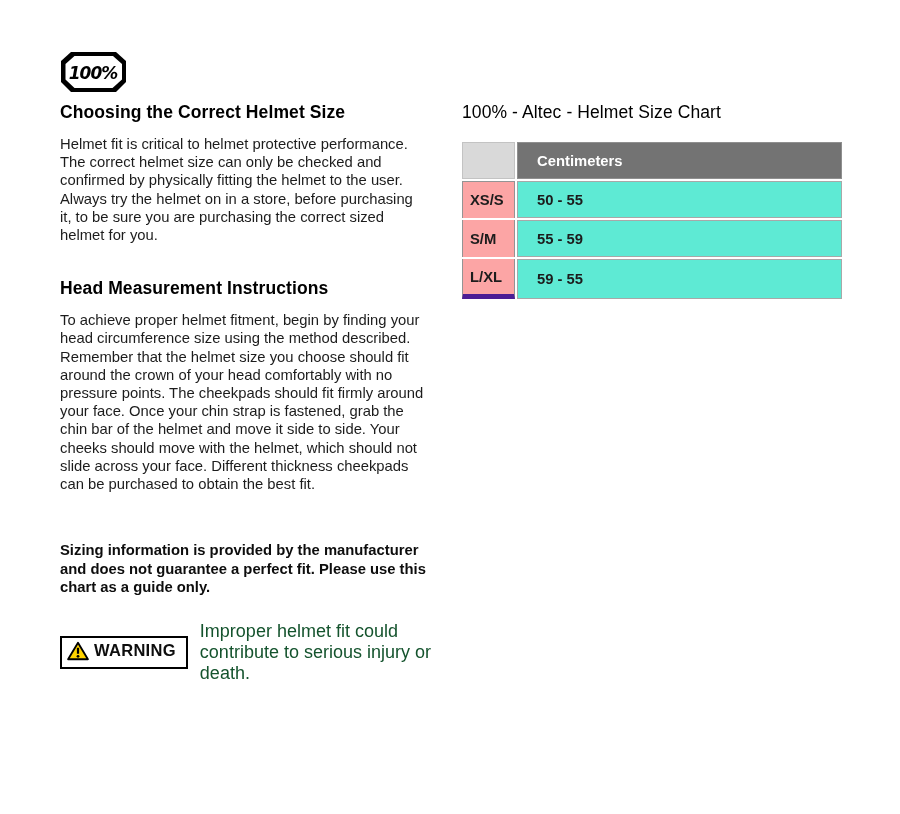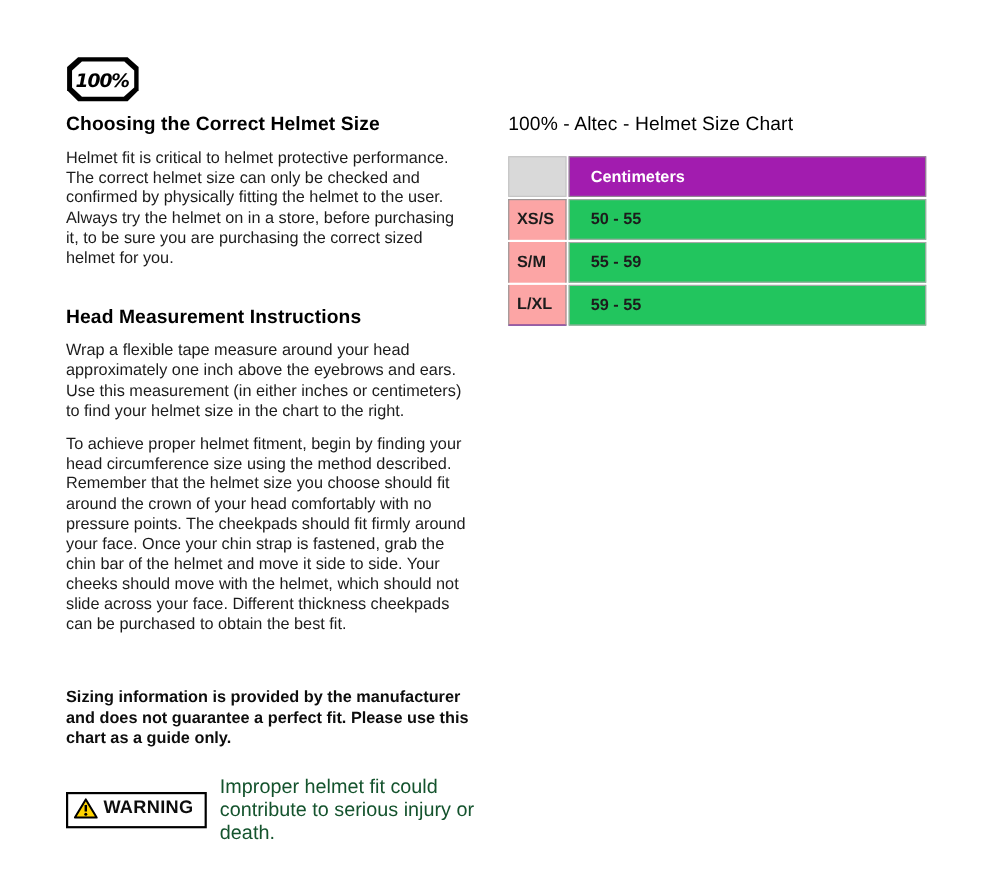--- a/index.html
+++ b/index.html
@@ -58,25 +58,25 @@
   table.size-chart {
     margin-top: 17px;
     border-collapse: separate; border-spacing: 2px;
     width: 384px; table-layout: fixed;
   }
   table.size-chart th, table.size-chart td {
     height: 33px; font-size: 14.8px; text-align: left; vertical-align: middle;
     overflow: hidden;
   }
   th.cell-corner { width: 49px; background: #d9d9d9; border: 1px solid #c3c3c3; }
-  th.cell-units  { background: #a21caf; color: #ffffff; font-weight: 700; padding-left: 19px; border: 1px solid #8f8f8f; }
+  th.cell-units  { background: #737373; color: #ffffff; font-weight: 700; padding-left: 19px; border: 1px solid #8f8f8f; }
   td.cell-size   { background: #fca5a5; border-left: 1px solid #949494; border-right: 1px solid #949494; padding-left: 7px; font-weight: bold; }
   tr.row-first td.cell-size { border-top: 1px solid #949494; }
-  tr.row-last  td.cell-size { border-bottom: 1px solid #4c1d95; }
-  td.cell-range  { background: #22c55e; border: 1px solid #a8a8a8; padding-left: 19px; font-weight: 600; }
+  tr.row-last  td.cell-size { border-bottom: 5px solid #4c1d95; }
+  td.cell-range  { background: #5eead4; border: 1px solid #a8a8a8; padding-left: 19px; font-weight: 600; }
 </style>
 </head>
 <body>
 
 <div class="page">
 
   <div class="col-left">
 
     <svg class="logo" viewBox="0 0 134 84" aria-hidden="true">
       <polygon points="22,2 112,2 132,20 132,62 112,82 22,82 2,62 2,20" fill="#000000"></polygon>
@@ -86,24 +86,20 @@
 
     <h2 class="section-heading h-choosing">Choosing the Correct Helmet Size</h2>
     <p class="body-text p-choosing">Helmet fit is critical to helmet protective performance.
 The correct helmet size can only be checked and
 confirmed by physically fitting the helmet to the user.
 Always try the helmet on in a store, before purchasing
 it, to be sure you are purchasing the correct sized
 helmet for you.</p>
 
     <h2 class="section-heading h-head">Head Measurement Instructions</h2>
-    <p class="body-text p-head">Wrap a flexible tape measure around your head
-approximately one inch above the eyebrows and ears.
-Use this measurement (in either inches or centimeters)
-to find your helmet size in the chart to the right.</p>
 
     <p class="body-text p-sizing">To achieve proper helmet fitment, begin by finding your
 head circumference size using the method described.
 Remember that the helmet size you choose should fit
 around the crown of your head comfortably with no
 pressure points. The cheekpads should fit firmly around
 your face. Once your chin strap is fastened, grab the
 chin bar of the helmet and move it side to side. Your
 cheeks should move with the helmet, which should not
 slide across your face. Different thickness cheekpads

